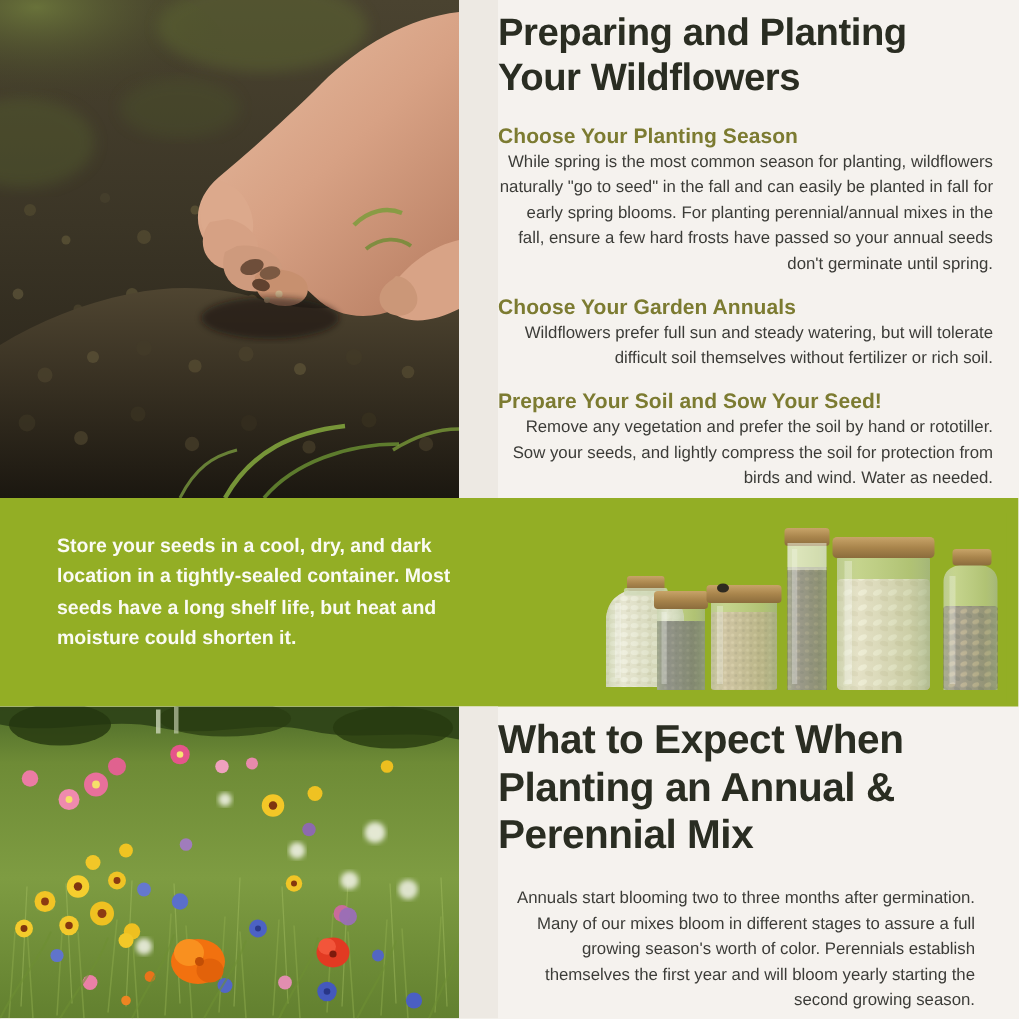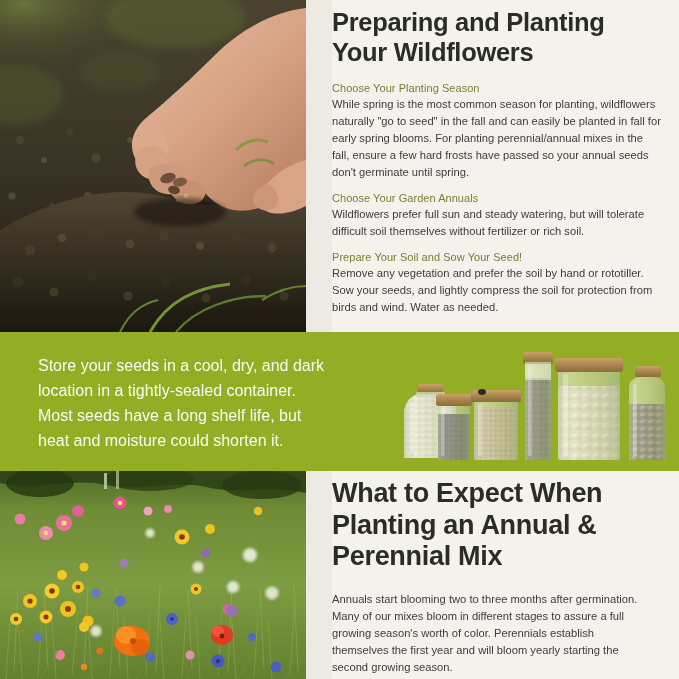--- a/index.html
+++ b/index.html
@@ -18,42 +18,43 @@
   
   #sec-planting-photo{left:0;top:0;width:306px;height:332px;}
   #sec-planting-text{
     position:absolute;left:332px;top:8px;width:330px;
   }
   .h1{
     font-size:25.5px;line-height:1.17;font-weight:700;
     color:#2A2D22;letter-spacing:-0.3px;margin:0 0 14px 0;
   }
   .sub{
-    font-size:11px;font-weight:400;color:#7C7B31;
+    font-size:14px;font-weight:700;color:#7C7B31;
     margin:0 0 2px 0;letter-spacing:0.05px;
   }
   .body{
     font-size:11.2px;line-height:1.52;color:#3C3C38;
     margin:0 0 11px 0;
+    text-align:right;
   }
 
   
   #green-band{
     position:absolute;left:0;top:332px;width:679px;height:139px;
     background:#93AE25;
   }
   #sec-storing-text{
     position:absolute;left:38px;top:354px;width:292px;
   }
   .h2{
     font-size:23px;font-weight:700;color:#FFFFFF;
     margin:0 0 10px 0;letter-spacing:-0.2px;line-height:1.1;
   }
   .body-light{
-    font-size:16px;line-height:1.56;color:#FBFBF4;margin:0;
+    font-size:13px;line-height:1.56;color:#FBFBF4;margin:0;font-weight:bold;
   }
   #sec-jars-photo{left:392px;top:342px;width:279px;height:126px;}
 
   
   #sec-meadow-photo{left:0;top:471px;width:306px;height:208px;}
   #sec-expect-text{
     position:absolute;left:332px;top:478px;width:318px;
   }
   .h1b{
     font-size:27px;line-height:1.17;font-weight:700;

